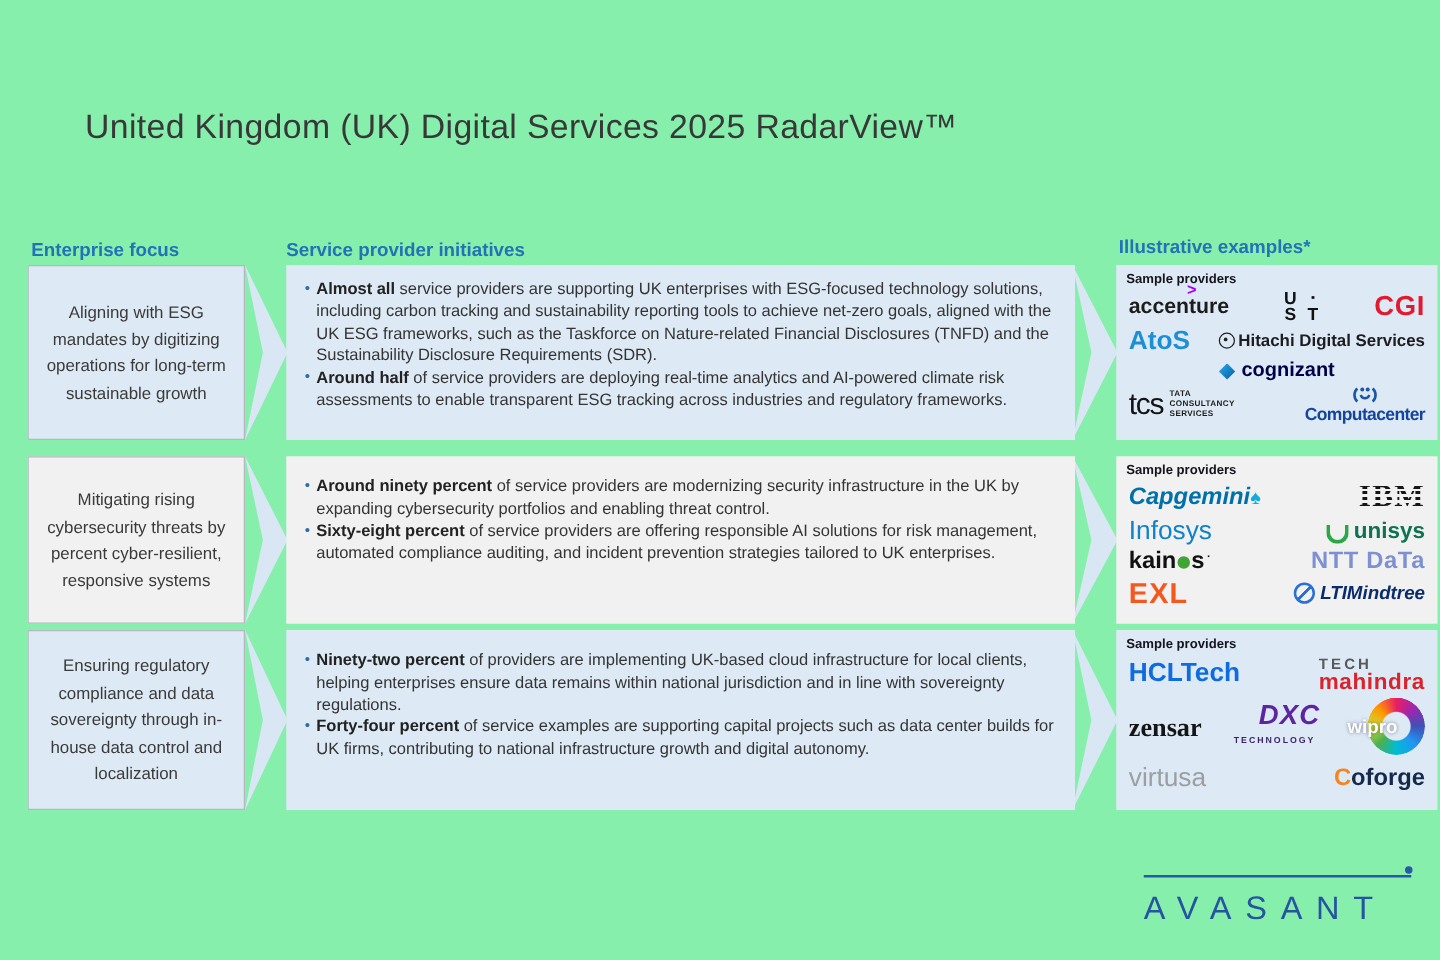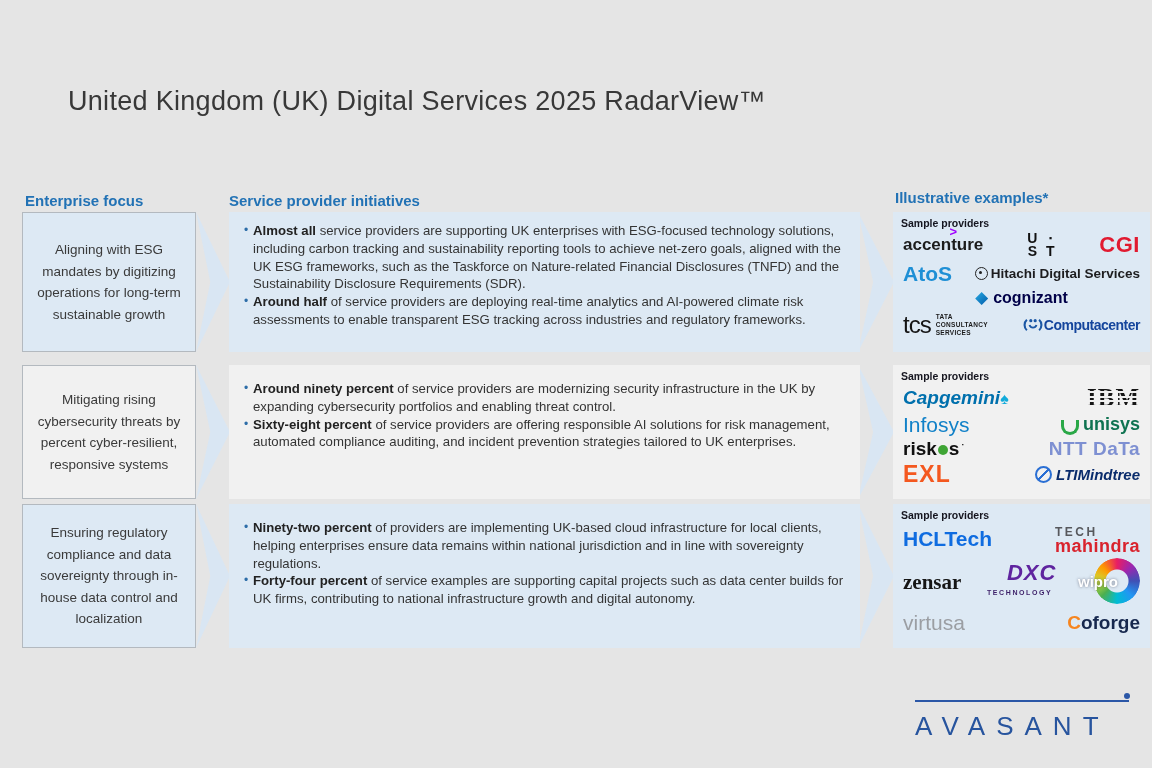--- a/index.html
+++ b/index.html
@@ -1,16 +1,16 @@
 <!DOCTYPE html>
 <html><head>
 <meta charset="utf-8">
 <style>
   html,body{margin:0;padding:0;background:#ffffff;}
-  .slide{position:relative;width:1152px;height:768px;background:#e5e5e5;overflow:hidden;
+  .slide{position:relative;width:1152px;height:768px;background:#86efac;overflow:hidden;
          font-family:"Liberation Sans",sans-serif;color:#343434;}
 
   .title{position:absolute;left:68px;top:86px;font-size:27px;font-weight:400;
          color:#383838;letter-spacing:0.3px;}
 
   .col-header{position:absolute;font-size:15px;font-weight:700;color:#2272b5;}
   .hdr-enterprise{left:25px;top:192px;}
   .hdr-initiatives{left:229px;top:192px;}
   .hdr-examples{left:895px;top:189px;}
 
@@ -55,21 +55,21 @@
   .atos{font-size:21px;font-weight:700;color:#1e8fd5;}
   .hitachi{display:flex;align-items:center;gap:3px;font-size:13.5px;font-weight:700;color:#1d1d1f;}
   .hit-mark{width:11px;height:11px;border:1.6px solid #222;border-radius:50%;position:relative;flex:0 0 auto;}
   .hit-mark::after{content:"";position:absolute;left:3px;top:3px;width:3px;height:3px;background:#222;border-radius:50%;}
   .cognizant{display:flex;align-items:center;gap:5px;font-size:16px;font-weight:700;color:#000048;}
   .cog-mark{width:13px;height:13px;background:linear-gradient(135deg,#29abe2,#005cab);
             clip-path:polygon(50% 0,100% 50%,50% 100%,0 50%);}
   .tcs{display:flex;align-items:center;gap:5px;}
   .tcs-mark{font-size:24px;font-weight:500;color:#141414;letter-spacing:-1px;}
   .tcs-tata{font-size:6.5px;font-weight:700;color:#1a1a1a;line-height:8px;letter-spacing:0.3px;}
-  .computacenter{display:flex;flex-direction:row;align-items:center;}
+  .computacenter{display:flex;flex-direction:column;align-items:center;}
   .cc-text{font-size:14px;font-weight:700;color:#14459c;letter-spacing:-0.5px;}
 
   .capgemini{font-size:19px;font-weight:700;font-style:italic;color:#0070ad;}
   .cap-spade{color:#12abdb;font-style:normal;font-size:16px;}
   .ibm{position:relative;font-family:"Liberation Serif",serif;font-size:25px;font-weight:900;
        color:#161616;letter-spacing:1px;}
   .ibm::after{content:"";position:absolute;inset:0;
        background:repeating-linear-gradient(to bottom,transparent 0 2.5px,#f1f1f1 2.5px 4.5px);}
   .infosys{font-size:21px;font-weight:500;color:#1181c8;}
   .unisys{display:flex;align-items:flex-end;gap:4px;font-size:18px;font-weight:700;color:#0f7351;}
@@ -220,21 +220,21 @@
       </div>
       <div class="logo-line">
         <span class="lg infosys">Infosys</span>
         <span class="lg unisys">
             <span class="uni-mark"></span>
             <span>unisys</span>
           </span>
       </div>
       <div class="logo-line">
         <span class="lg kainos">
-            <span>risk</span>
+            <span>kain</span>
             <span class="kai-dot"></span>
             <span>s</span>
             <span class="kai-tm">·</span>
           </span>
         <span class="lg nttdata">NTT DaTa</span>
       </div>
       <div class="logo-line">
         <span class="lg exl">EXL</span>
         <span class="lg lti">
             <span class="lti-mark"></span>

